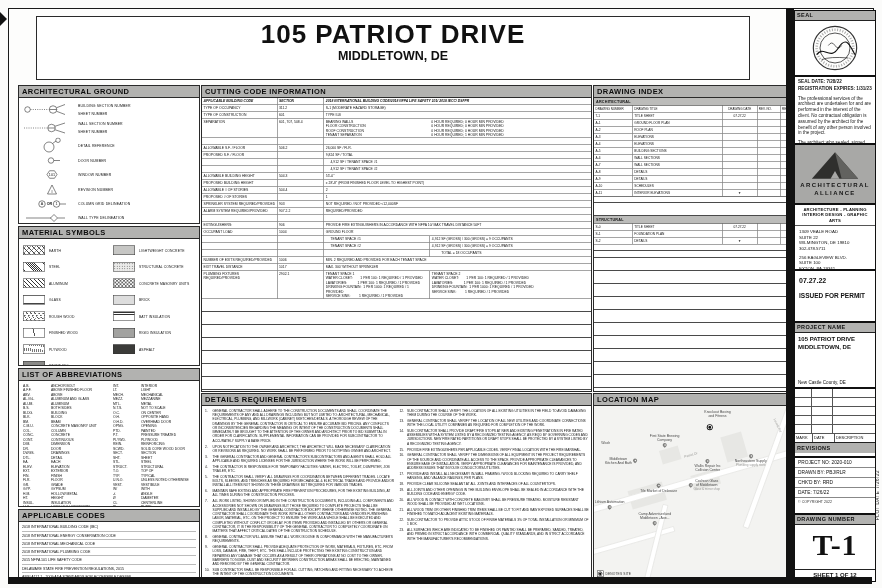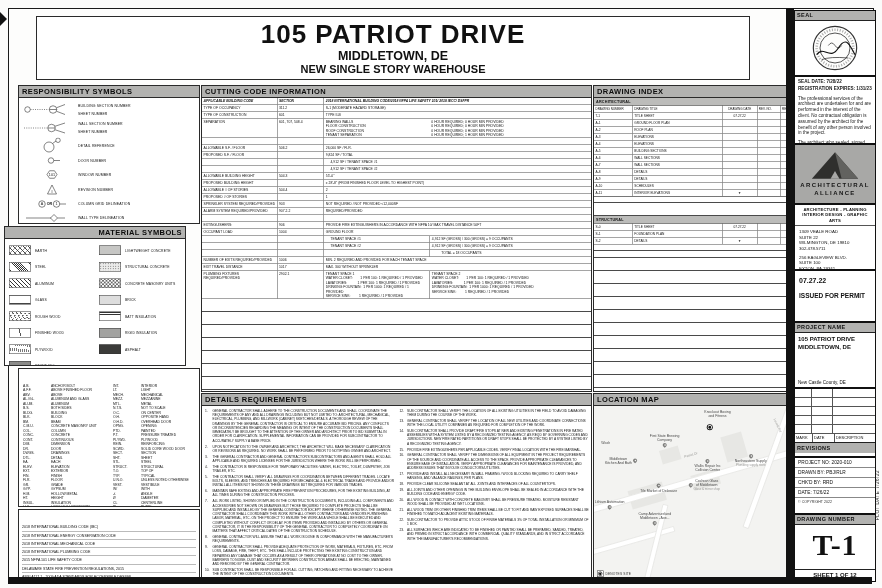--- a/index.html
+++ b/index.html
@@ -19,21 +19,21 @@
   
   #archsym{left:18px;top:85px;width:180px;height:137px;}
   .symrow{display:flex;align-items:center;height:31px;}
   .sym{width:110px;flex:none;display:flex;justify-content:flex-start;padding-left:8px;}
   svg.symsvg{stroke:#333;fill:none;stroke-width:1.2;}
   svg.symsvg text{stroke:none;fill:#222;font-size:7.5px;font-family:"Liberation Sans",sans-serif;}
   .symlabels{font-size:7px;line-height:10px;letter-spacing:.3px;}
   .symlabels .l2{margin-top:6px;}
 
   
-  #matsym{left:4px;top:226px;width:180px;height:138px;text-align:right;}
+  #matsym{left:18px;top:226px;width:180px;height:138px;}
   .matgrid{display:flex;padding:6px 4px 0 8px;}
   .matcol{width:50%;}
   .matrow{display:flex;align-items:center;height:33px;}
   .swatch{width:42px;height:17px;border:1px solid #333;flex:none;margin-right:8px;}
   .matlabel{font-size:6.8px;letter-spacing:.2px;}
   .pat-earth{background:repeating-linear-gradient(45deg,transparent 0 2.5px,#444 2.5px 3.5px),repeating-linear-gradient(-45deg,#fff 0 2.5px,#999 2.5px 3.5px);}
   .pat-steel{background:repeating-linear-gradient(45deg,#fff 0 2px,#333 2px 3px);}
   .pat-alum{background:repeating-linear-gradient(45deg,#fff 0 4px,#333 4px 5.5px);}
   .pat-glass{background:repeating-linear-gradient(to bottom,#fff 0 4.5px,#444 4.5px 5.5px);}
   .pat-roughwood{background:repeating-linear-gradient(60deg,transparent 0 6px,#555 6px 7px),repeating-linear-gradient(120deg,#fff 0 6px,#999 6px 7px);}
@@ -160,25 +160,24 @@
 </head>
 <body>
 
 <div class="sheet">
   <div class="frame"></div>
   <div class="wedge"></div>
 
   <div class="box" id="titlebox">
     <div class="t1">105 PATRIOT DRIVE</div>
     <div class="t2">MIDDLETOWN, DE</div>
-    <div class="t3">NEW SINGLE STORY WAREHOUSE</div>
   </div>
 
   <div class="box" id="archsym">
-    <div class="hdrbar">RESPONSIBILITY SYMBOLS</div>
+    <div class="hdrbar">ARCHITECTURAL GROUND</div>
     <div class="content">
         <div class="x2" style="padding-top:4px;">
       <div class="symrow" style="height:38px;">
         <span class="sym">
           <svg class="symsvg" width="100" height="34" viewBox="0 0 100 34">
                 <circle cx="9" cy="17" r="5.5"></circle>
                 <line x1="15" y1="17" x2="51" y2="17" stroke-dasharray="2 2.5"></line>
                 <circle cx="60" cy="17" r="7.5"></circle>
                 <line x1="52.5" y1="17" x2="67.5" y2="17"></line>
                 <line x1="67" y1="13.5" x2="84" y2="7"></line>
@@ -352,20 +351,21 @@
             <span class="swatch pat-asphalt"></span>
             <span class="matlabel">ASPHALT</span>
           </div>
 
       </div>
     </div>
       </div>
   </div>
 
   <div class="box" id="abbrev">
+    <div class="hdrbar">LIST OF ABBREVIATIONS</div>
     <div class="content">
         <div class="x2 abwrap">
       <div class="abcol">
 
           <div class="abrow">
             <span class="ab">A.B.</span>
             <span class="at">ANCHOR BOLT</span>
           </div>
 
           <div class="abrow">
@@ -645,20 +645,21 @@
             <span class="ab">PL</span>
             <span class="at">PLATE</span>
           </div>
 
       </div>
     </div>
       </div>
   </div>
 
   <div class="box" id="codes">
+    <div class="hdrbar">APPLICABLE CODES</div>
     <div class="content">
         <div class="x2" style="padding-top:2px;">
 
         <div class="coderow">2018 INTERNATIONAL BUILDING CODE (IBC)</div>
 
         <div class="coderow">2018 INTERNATIONAL ENERGY CONSERVATION CODE</div>
 
         <div class="coderow">2018 INTERNATIONAL MECHANICAL CODE</div>
 
         <div class="coderow">2018 INTERNATIONAL PLUMBING CODE</div>

